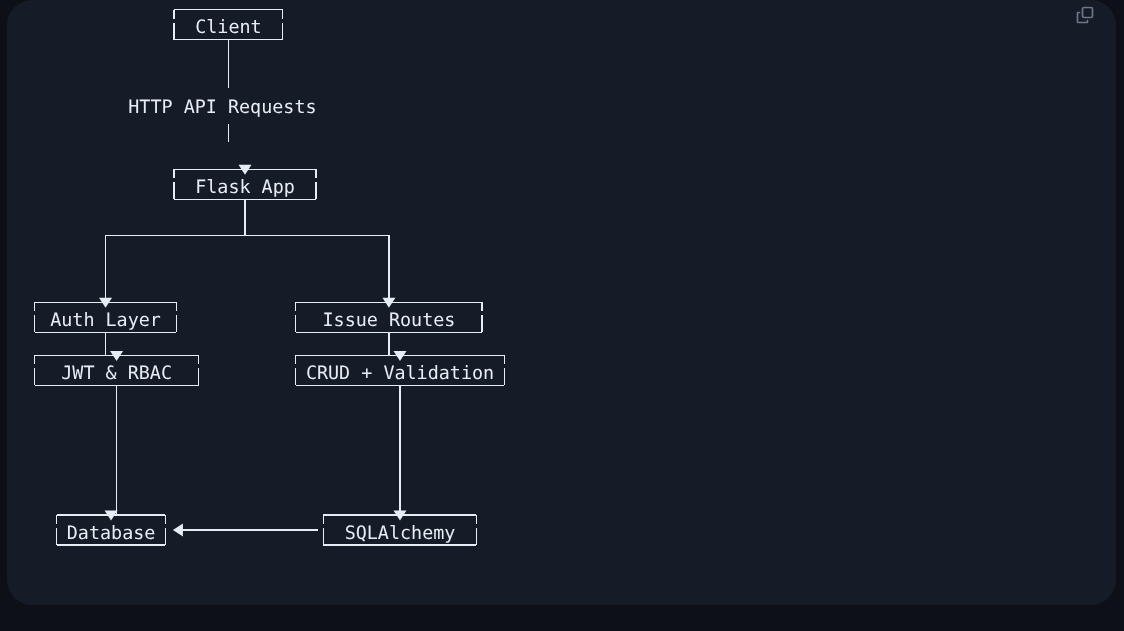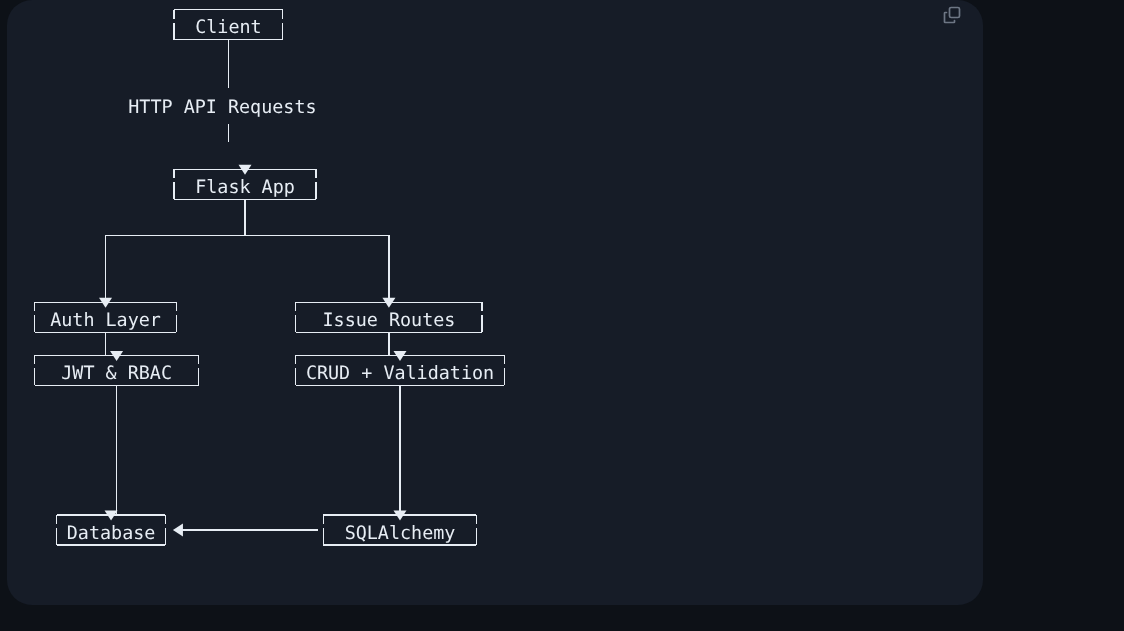--- a/index.html
+++ b/index.html
@@ -13,21 +13,21 @@
   #root {
     position: relative;
     width: 1124px;
     height: 631px;
     background: #0d1117;
   }
   #code-block {
     position: absolute;
     left: 7px;
     top: 0px;
-    width: 976px;
+    width: 1109px;
     height: 605px;
     background: #161c27;
     overflow: hidden;
     border-radius: 25px;
   }
   #ascii-art {
     position: absolute;
     left: 0px;
     top: -12px;
     margin: 0;

